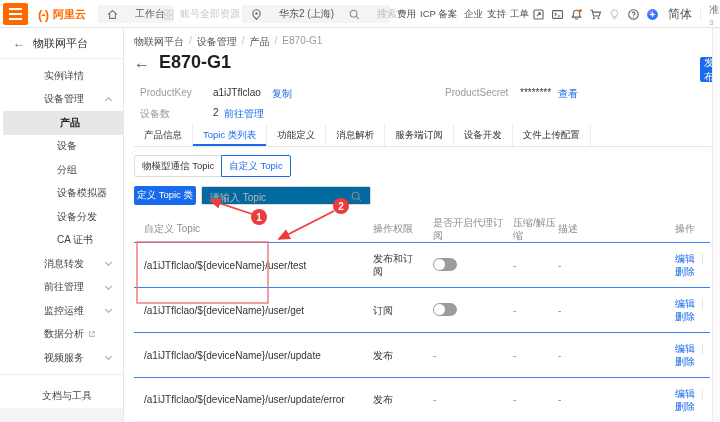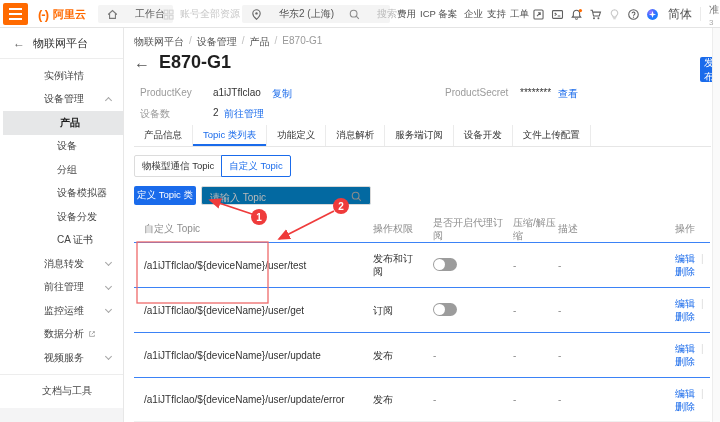--- a/index.html
+++ b/index.html
@@ -32,21 +32,21 @@
 .side-head{height:31px;border-bottom:1px solid #ededed;display:flex;align-items:center;gap:8px;padding-left:13px;font-size:11px;color:#2b2b2b}
 .side-head .back{color:#666;font-size:12px}
 .menu{padding-top:5px}
 .mi{position:relative;height:23.5px;display:flex;align-items:center;padding-left:44px;color:#444;cursor:pointer}
 .mi.sub{padding-left:57px}
 .mi.sel{background:#e6e7e8;color:#1a1a1a;font-weight:bold;margin-left:3px}
 .mi .chev{position:absolute;right:12px;border-color:#a5a5a5}
 .mi .chev.up{transform:rotate(-135deg);margin-top:2px}
 .ext{width:8px;height:8px;margin-left:4px}
 .side-div{height:1px;background:#ededed;margin-top:4px}
-.side-foot-item{height:23px;display:flex;align-items:center;padding-left:42px;color:#444;margin-top:5px}
+.side-foot-item{height:23px;display:flex;align-items:flex-end;padding-left:42px;color:#444;margin-top:5px}
 .side-bottom{position:absolute;left:0;bottom:0;width:100%;height:14px;background:#f4f4f5}
 
 .main{position:absolute;left:124px;top:28px;right:0;bottom:0;background:#fff}
 .bc{position:absolute;left:10px;top:7px;display:flex;gap:5px;color:#555}
 .bc .sep{color:#c0c0c0}
 .bc .last{color:#999}
 .title-row{position:absolute;left:10px;top:24px;display:flex;align-items:center;gap:9px}
 .back-arrow{font-size:16px;color:#555}
 .ptitle{font-size:18px;font-weight:bold;color:#1f1f1f}
 .pub-btn{position:absolute;left:576px;top:29px;width:14px;height:25px;background:#1a6beb;border-radius:2px 0 0 2px;color:#fff;overflow:hidden;display:flex;align-items:center;padding-left:4px}

